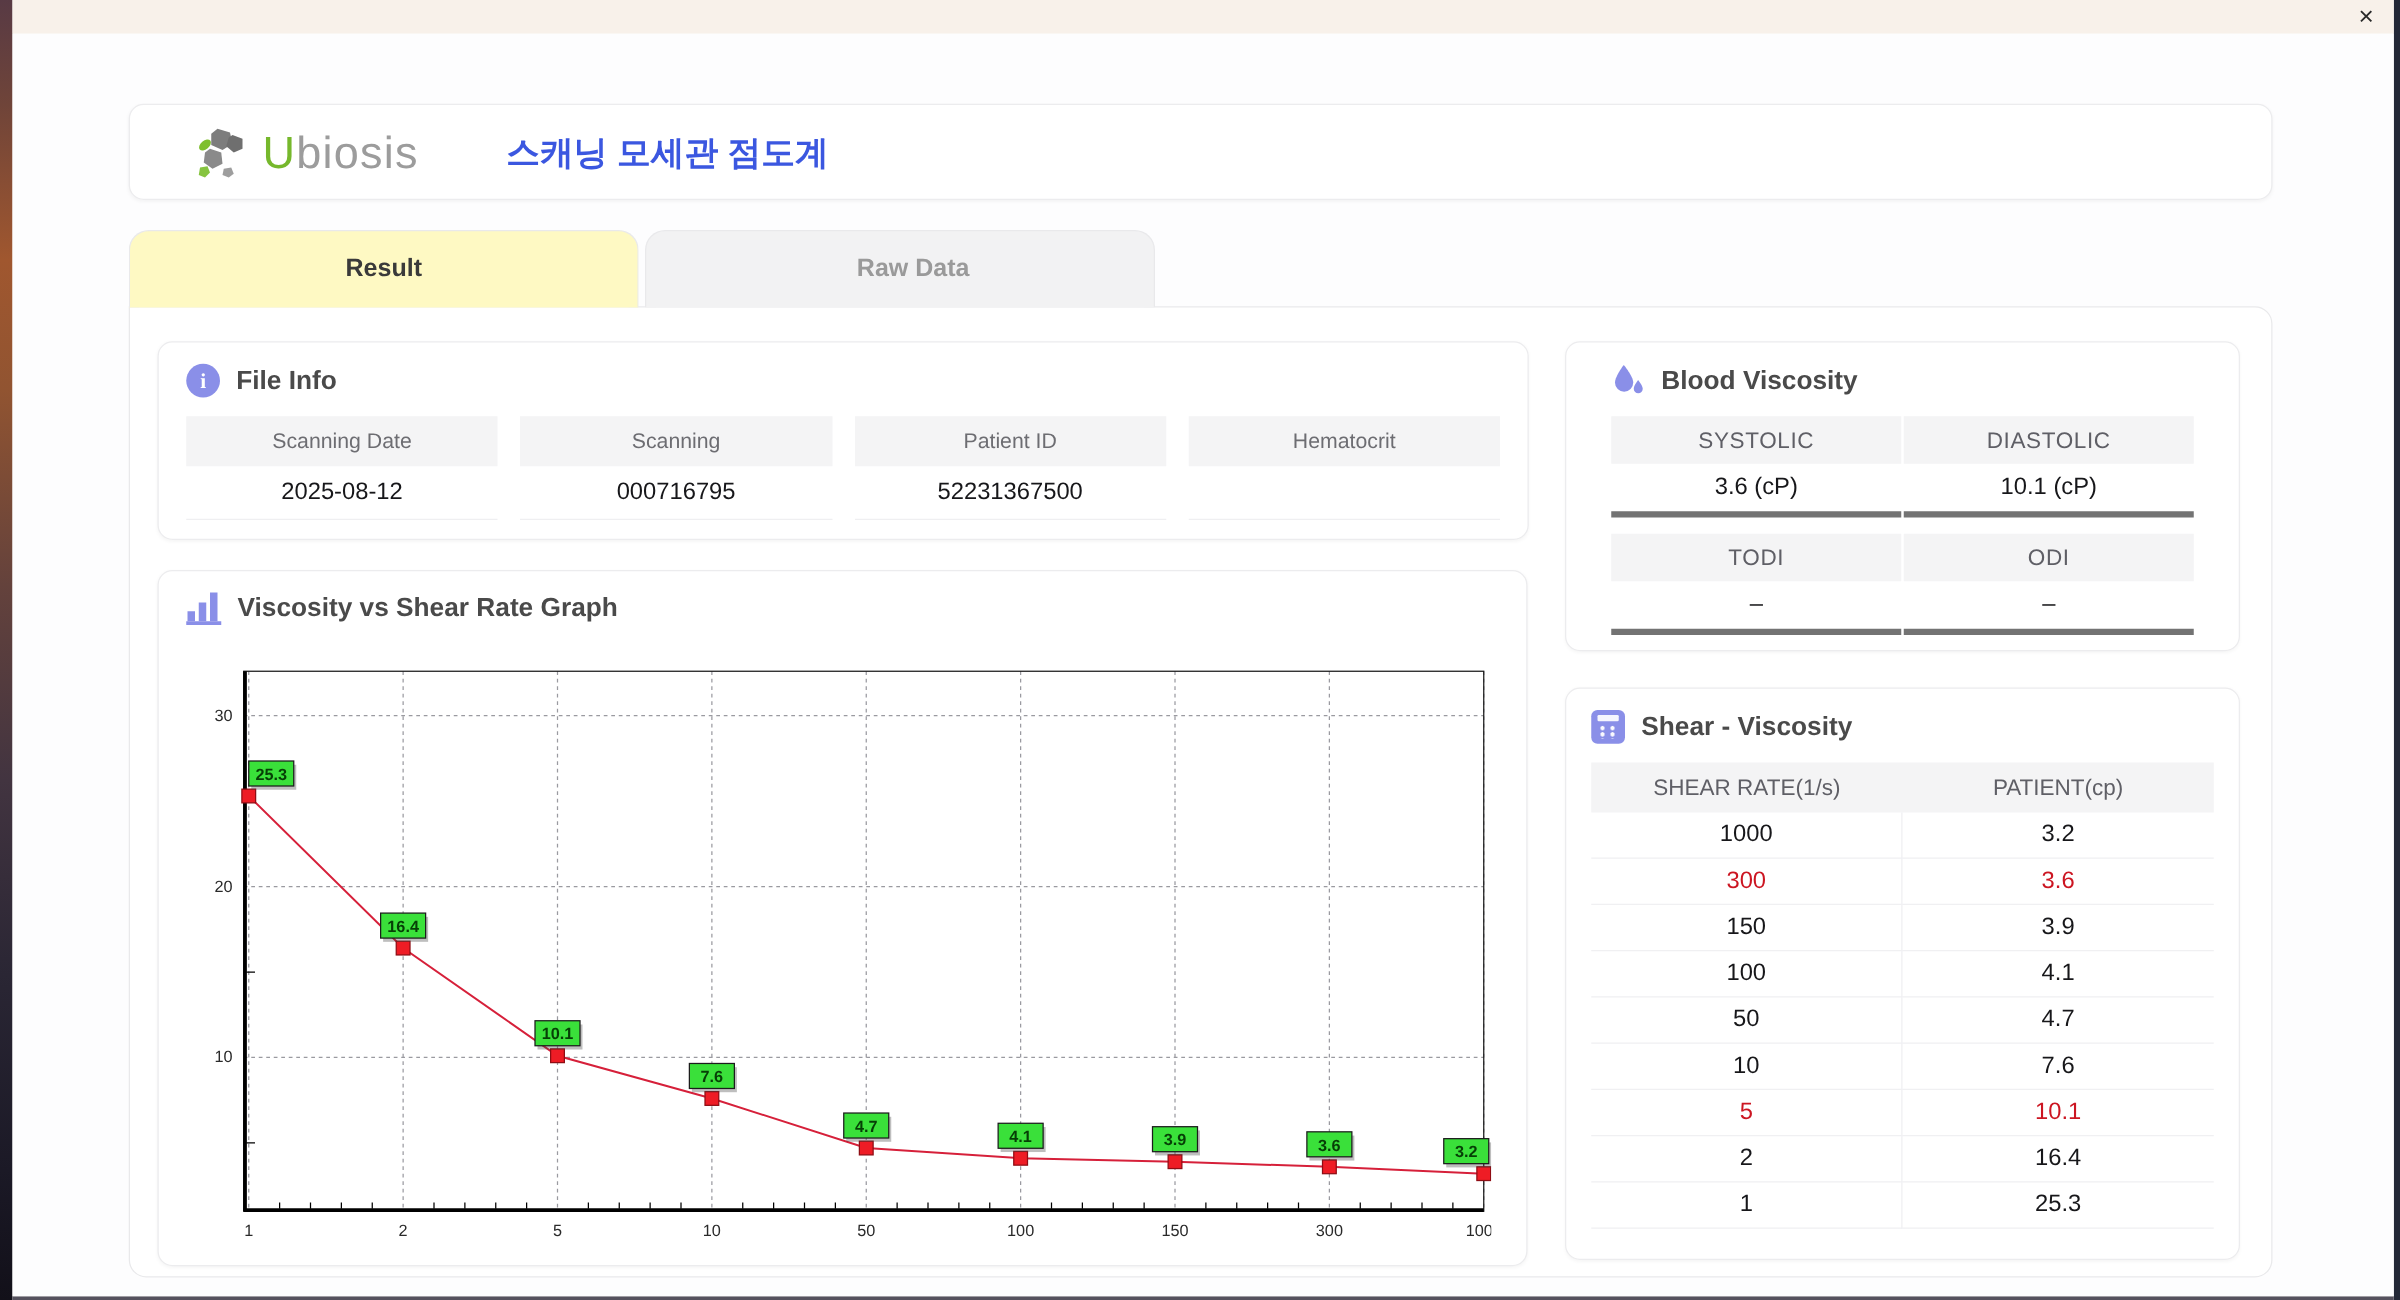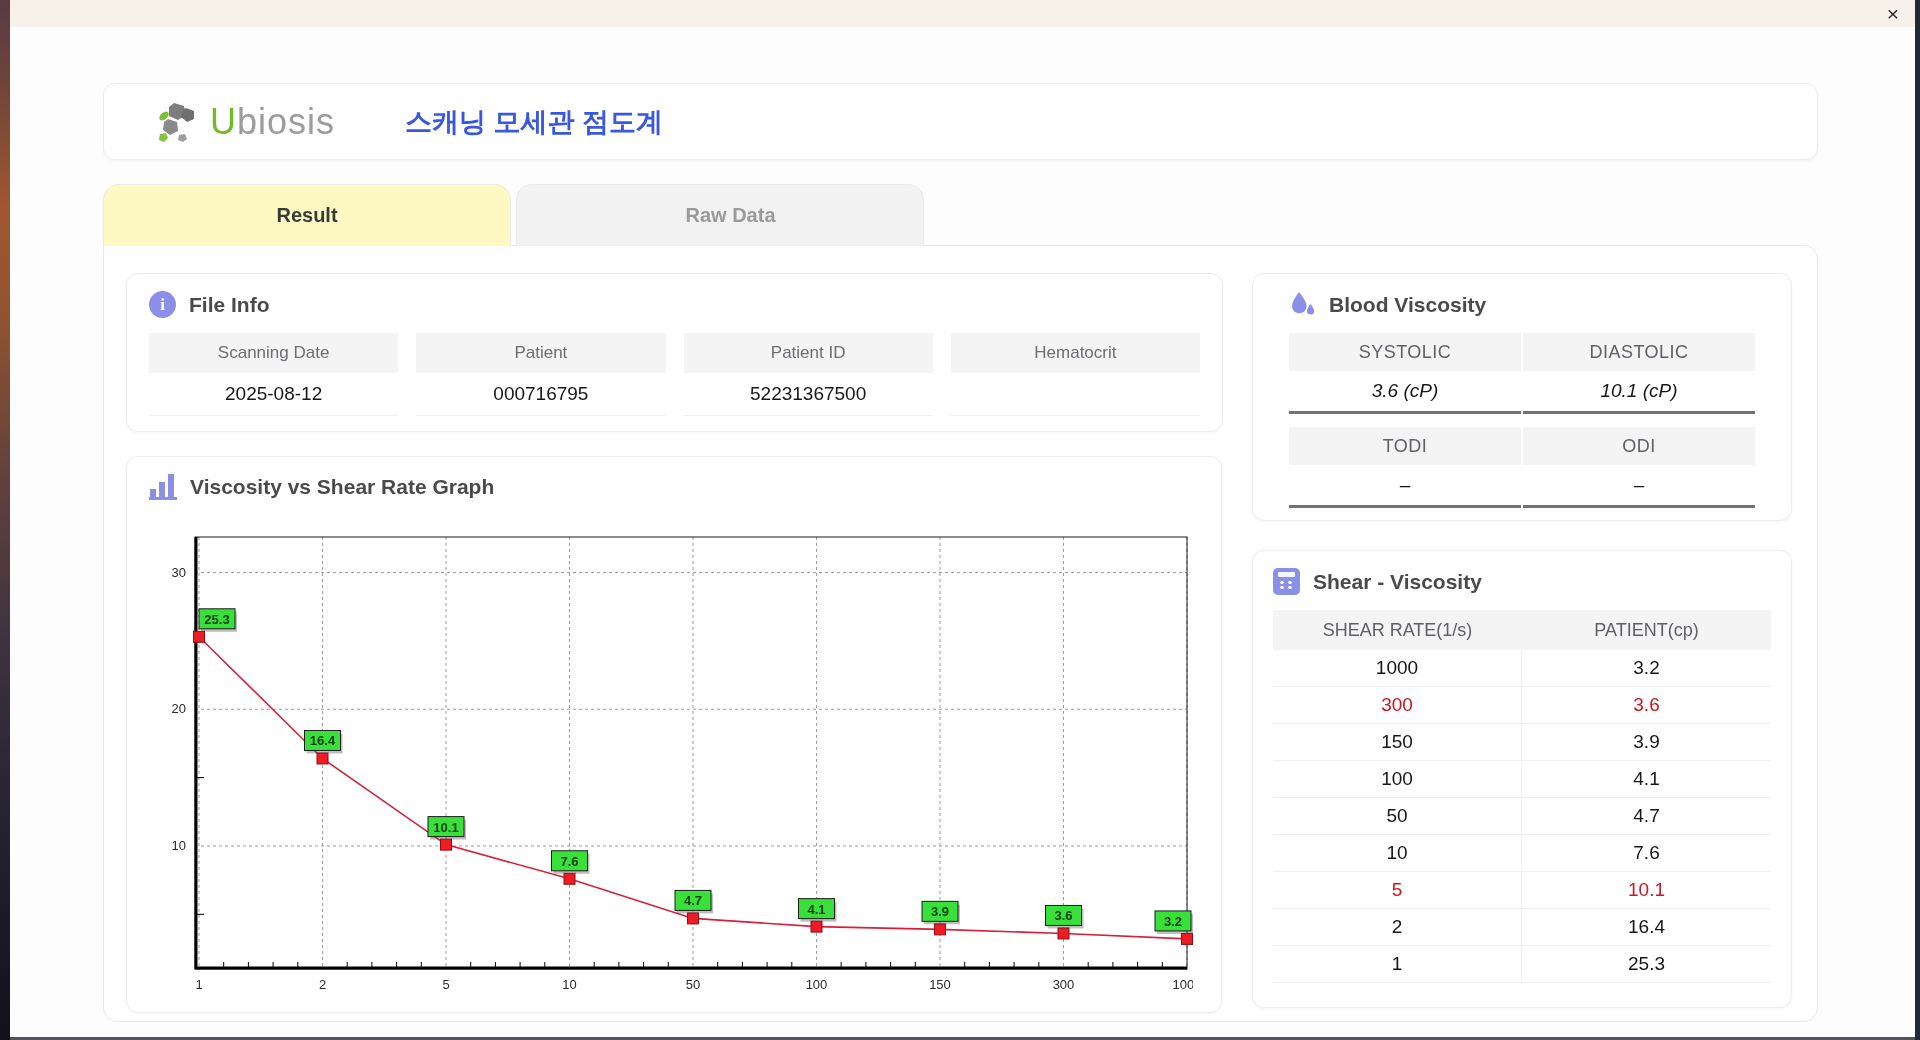--- a/index.html
+++ b/index.html
@@ -71,22 +71,22 @@
 
   
   .graph-card { position:absolute; left:22px; top:210px; width:1096px; height:557px; padding:17px 22px; }
   .chart-wrap { position:absolute; left:26px; top:74px; }
 
   
   .blood-card { position:absolute; left:1148px; top:27px; width:540px; height:248px; padding:17px 36px; }
   .bv-row { display:grid; grid-template-columns:1fr 1fr; gap:2px; }
   .bv-head { height:38px; background:#f4f4f5; color:#5f5f66; font-size:18px; letter-spacing:.5px;
     display:flex; align-items:center; justify-content:center; }
-  .bv-val { height:43px; font-size:19px; color:#17171a; border-bottom:3px solid #737373;
-    display:flex; align-items:center; justify-content:center;font-style:italic; }
+  .bv-val { height:43px; font-size:19px; color:#17171a; border-bottom:5px solid #737373;
+    display:flex; align-items:center; justify-content:center; }
   .bv-gap { height:13px; }
   .mt14 { margin-top:15px; }
 
   .shear-card { position:absolute; left:1148px; top:304px; width:540px; height:458px; padding:17px 20px; }
   .sv-head { display:grid; grid-template-columns:1fr 1fr; background:#f4f4f5; margin-top:15px; }
   .sv-head div { height:40px; color:#5f5f66; font-size:18px;
     display:flex; align-items:center; justify-content:center; }
   .sv-row { display:grid; grid-template-columns:1fr 1fr; }
   .sv-row div { height:37px; font-size:19px; color:#17171a; border-bottom:1px solid #f0f0f2;
     display:flex; align-items:center; justify-content:center; }
@@ -134,21 +134,21 @@
         <div class="section-title">
           <span class="icon-circle-i">i</span>
           <span>File Info</span>
         </div>
         <div class="fields">
           <div>
             <div class="field-header">Scanning Date</div>
             <div class="field-value">2025-08-12</div>
           </div>
           <div>
-            <div class="field-header">Patient</div>
+            <div class="field-header">Scanning</div>
             <div class="field-value">000716795</div>
           </div>
           <div>
             <div class="field-header">Patient ID</div>
             <div class="field-value">52231367500</div>
           </div>
           <div>
             <div class="field-header">Hematocrit</div>
             <div class="field-value"></div>
           </div>

